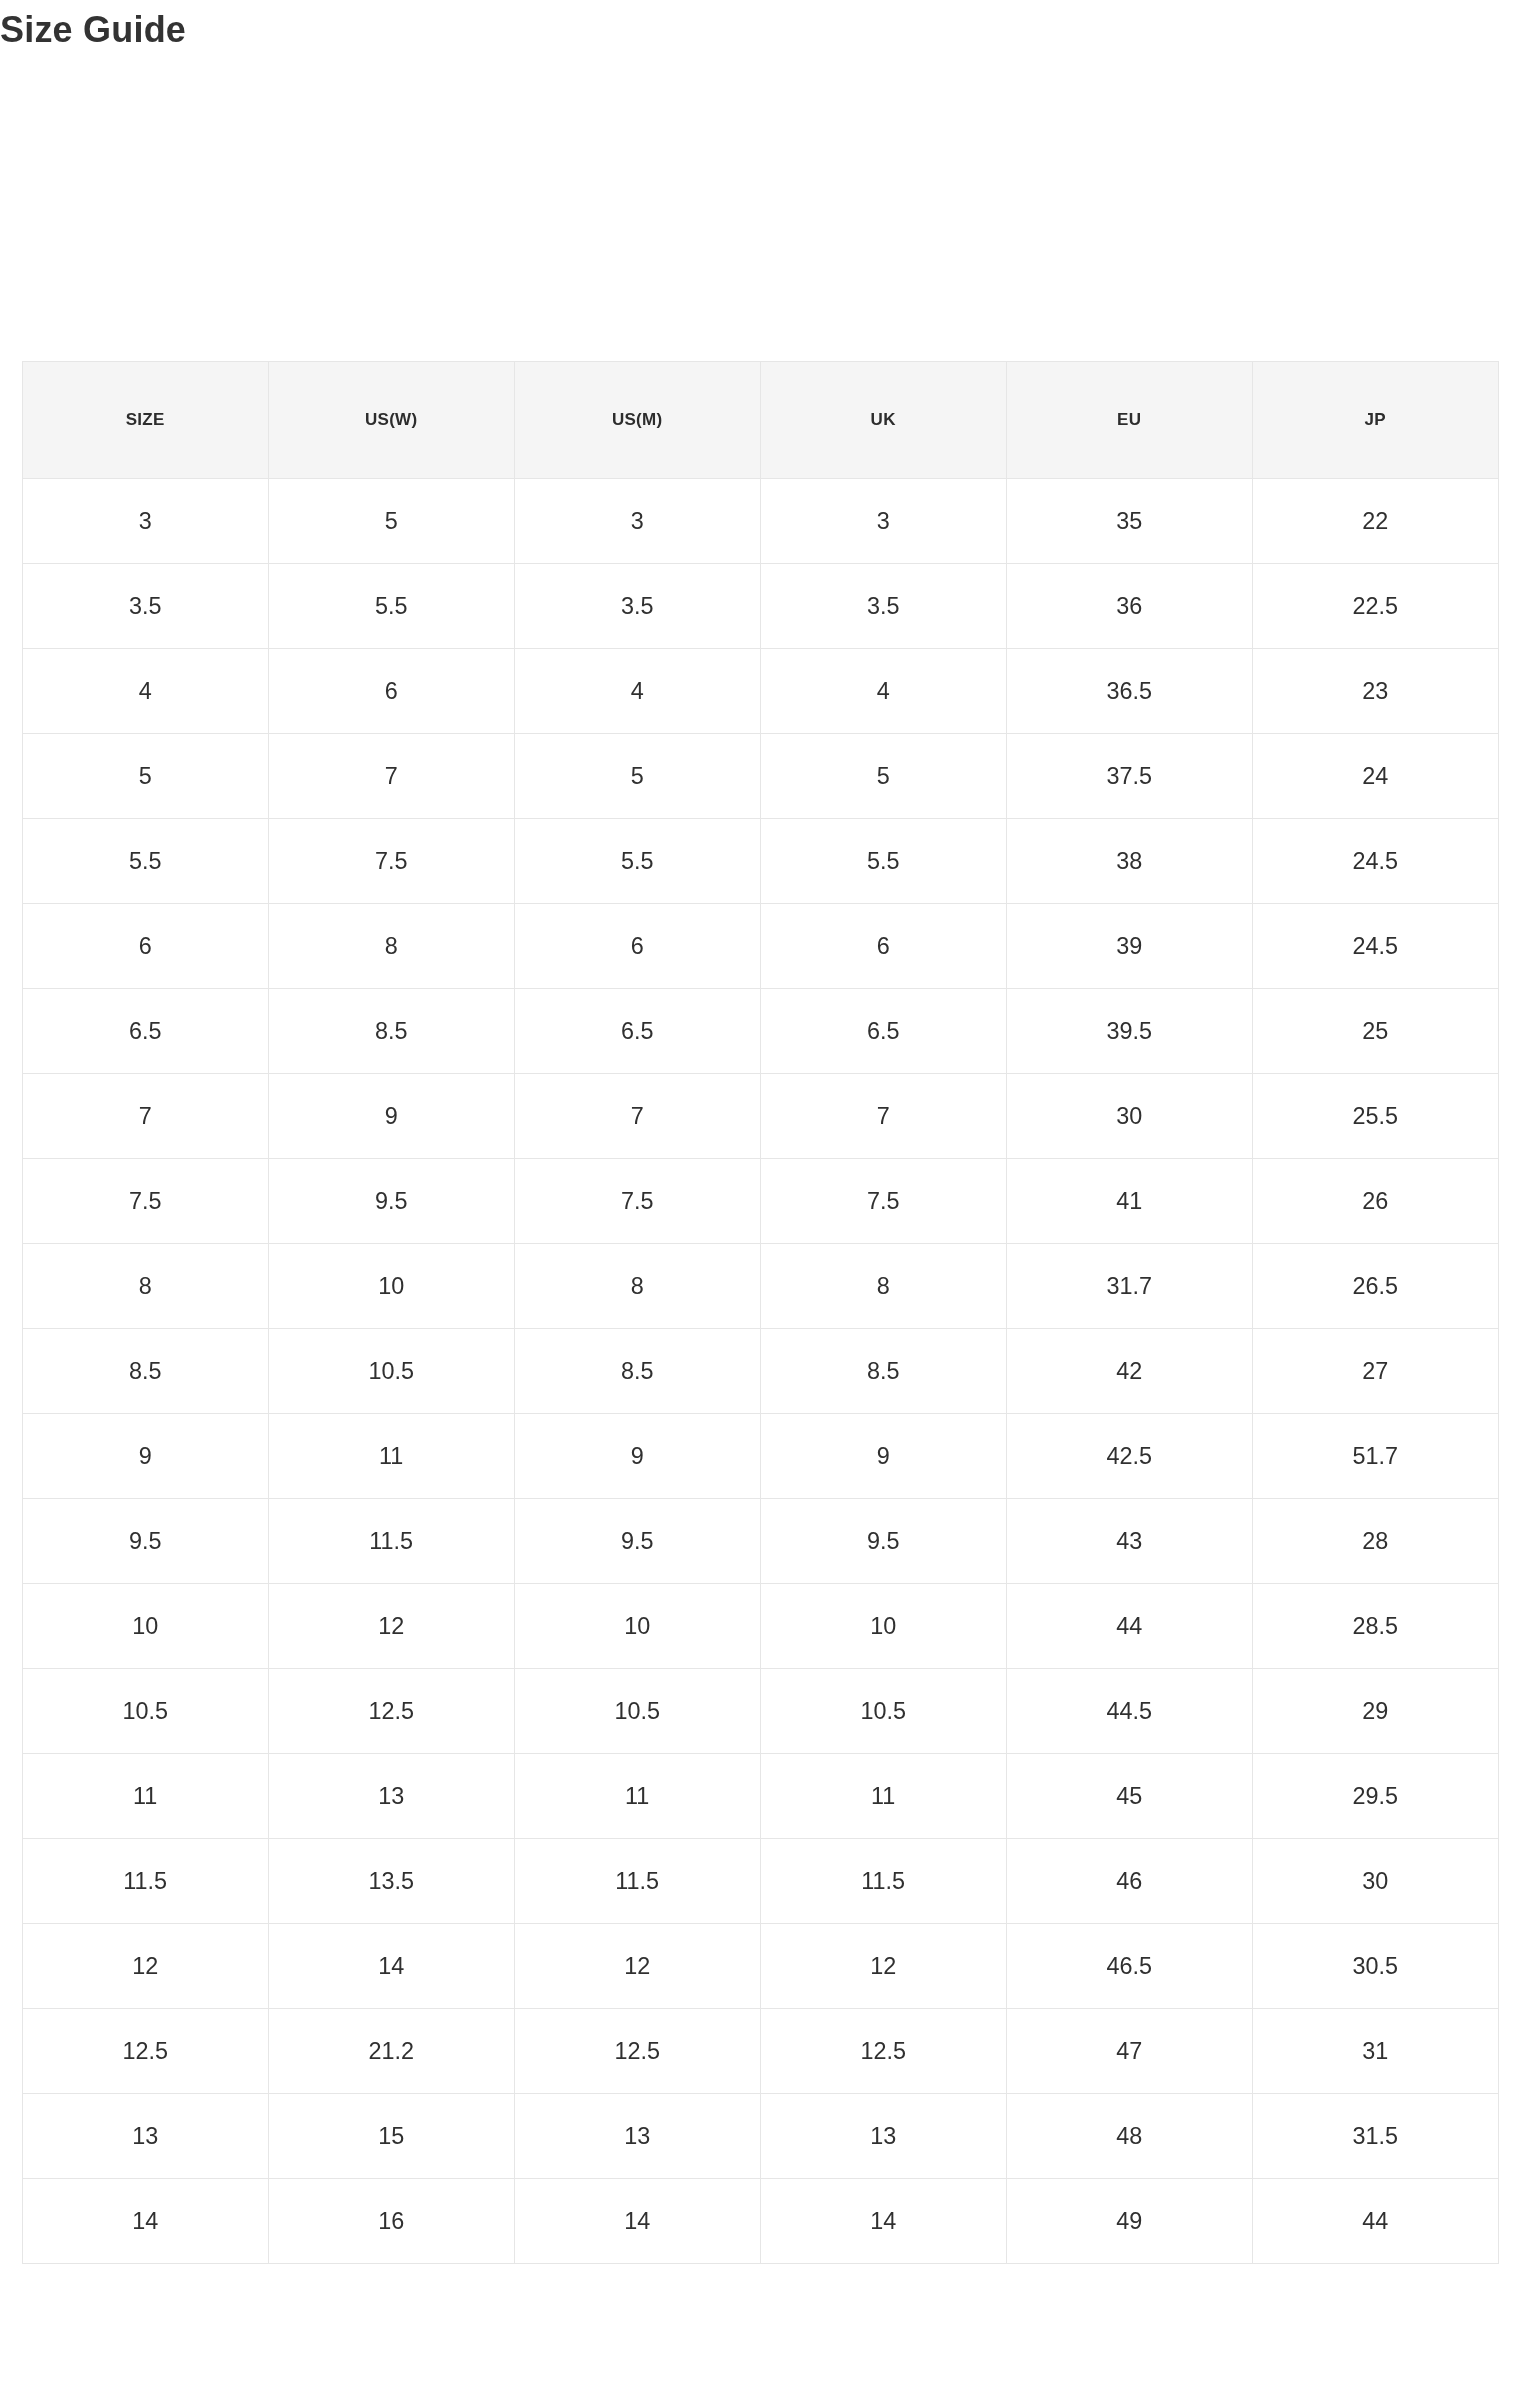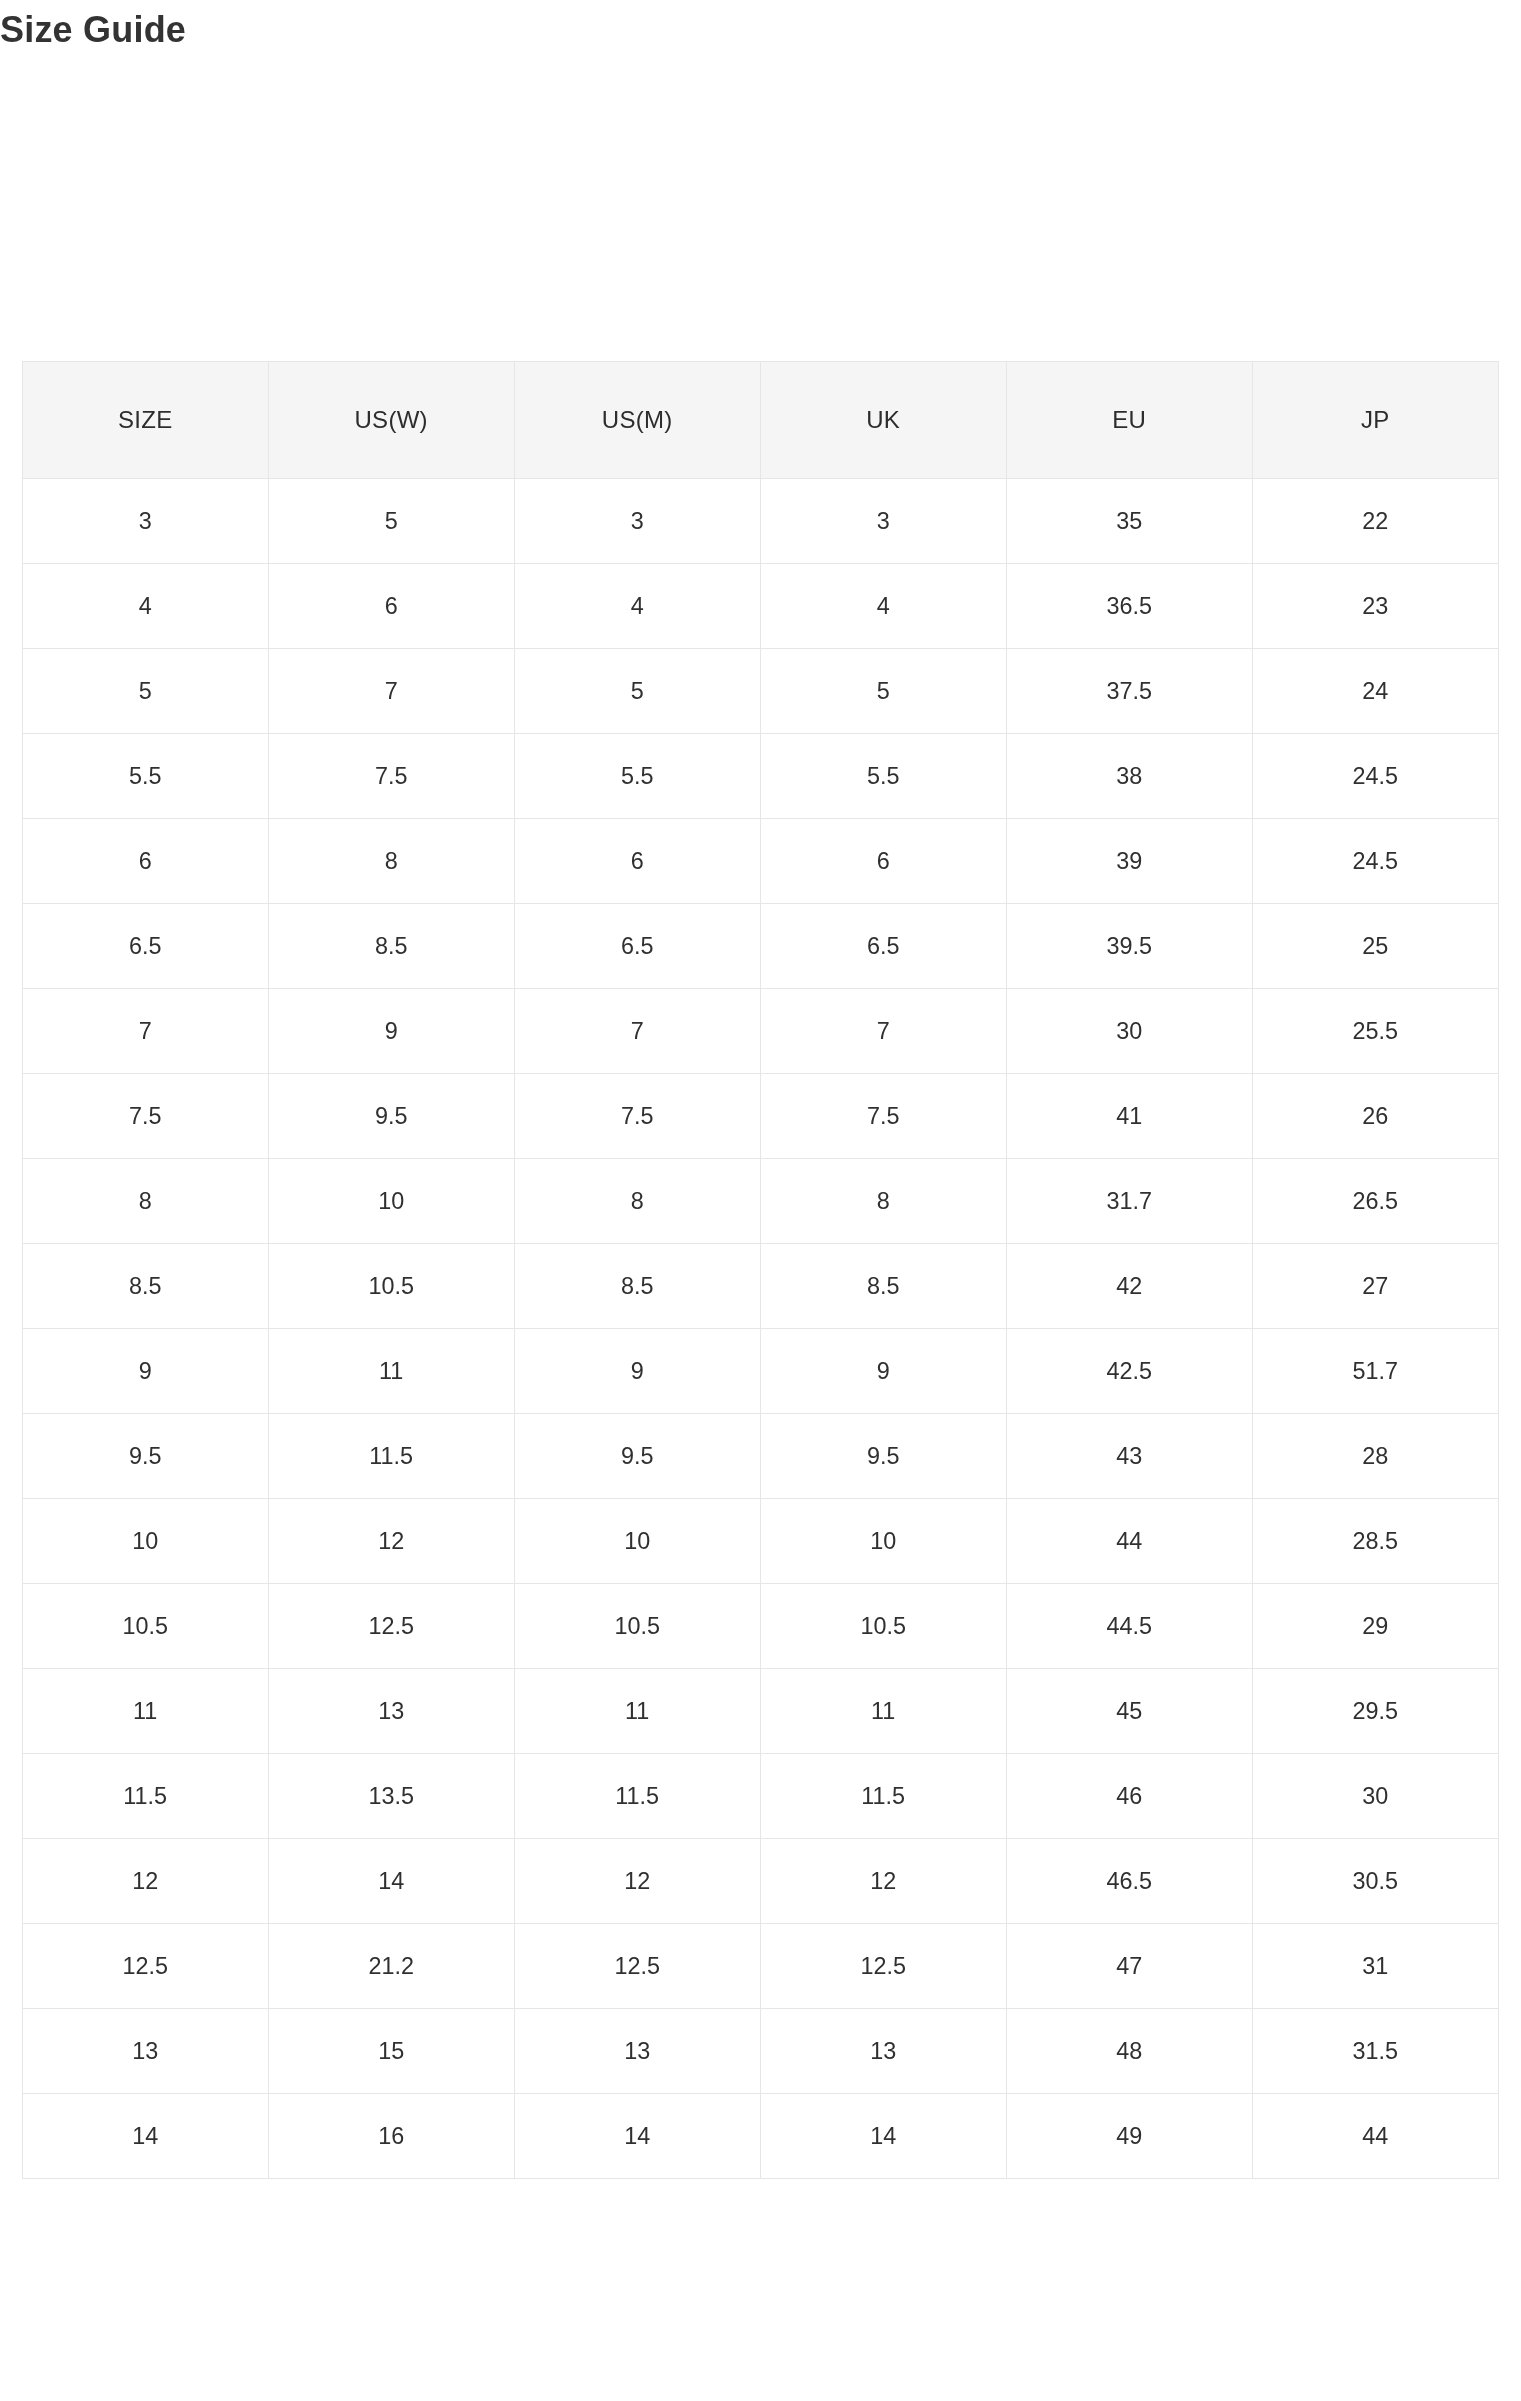--- a/index.html
+++ b/index.html
@@ -56,22 +56,22 @@
   table.size-table th,
   table.size-table td {
     border: 0.9px solid #e6e6e6;
     text-align: center;
     vertical-align: middle;
   }
 
   table.size-table thead th {
     height: 117px;
     background: #f5f5f5;
-    font-size: 24px;
-    font-weight: normal;
+    font-size: 17px;
+    font-weight: bold;
     color: #2d2d2d;
     letter-spacing: 0.3px;
   }
 
   table.size-table tbody td {
     height: 85px;
     background: #ffffff;
     font-size: 23.4px;
     font-weight: normal;
     color: #303030;
@@ -107,20 +107,28 @@
       <tbody id="table-body">
           <tr>
             <td>3</td>
             <td>5</td>
             <td>3</td>
             <td>3</td>
             <td>35</td>
             <td>22</td>
           </tr>
           <tr>
+            <td>3.5</td>
+            <td>5.5</td>
+            <td>3.5</td>
+            <td>3.5</td>
+            <td>36</td>
+            <td>22.5</td>
+          </tr>
+          <tr>
             <td>4</td>
             <td>6</td>
             <td>4</td>
             <td>4</td>
             <td>36.5</td>
             <td>23</td>
           </tr>
           <tr>
             <td>5</td>
             <td>7</td>

